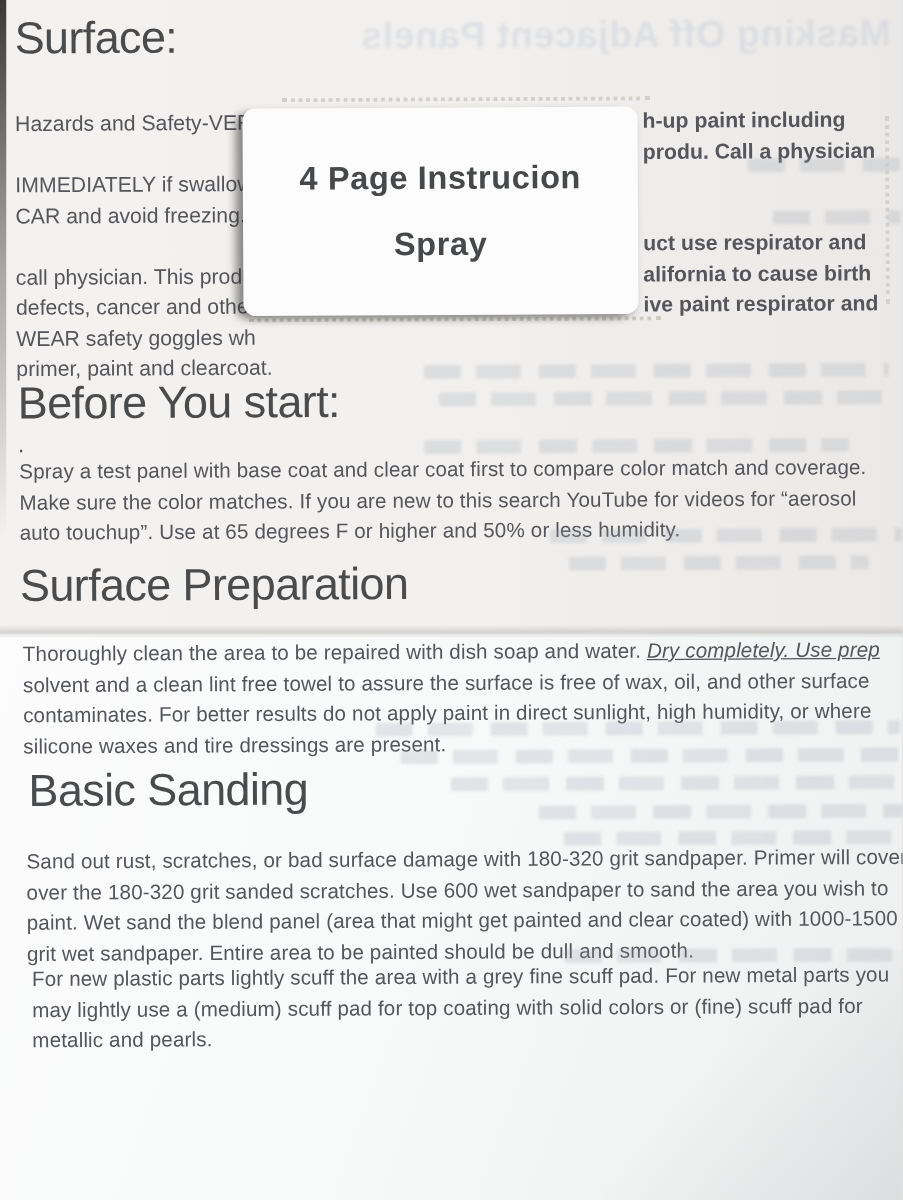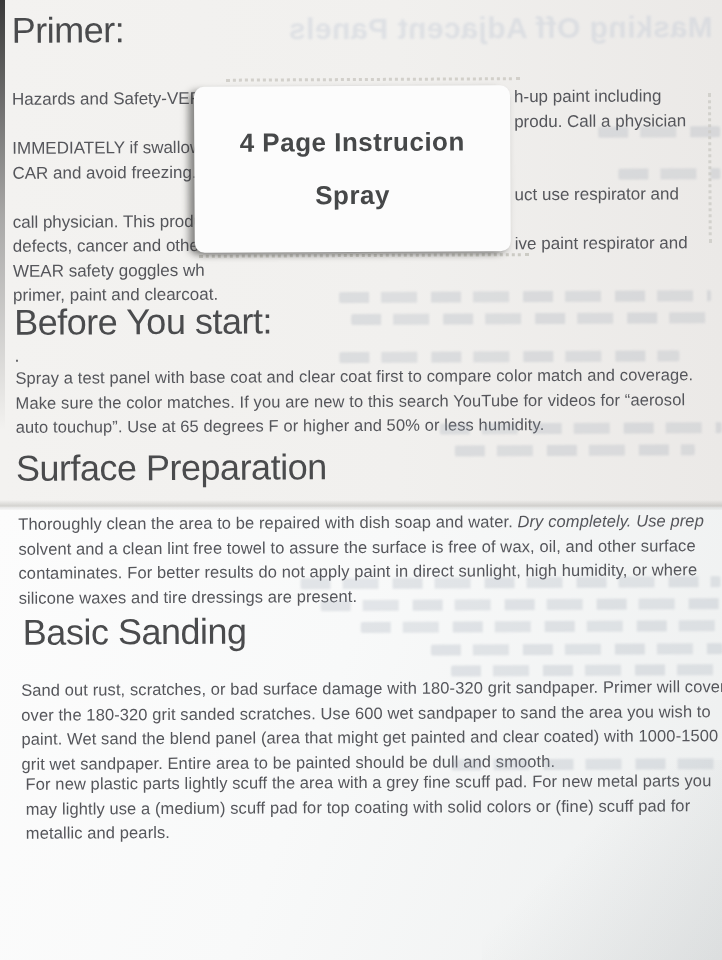--- a/index.html
+++ b/index.html
@@ -43,25 +43,25 @@
   
   .content{position:absolute;inset:0;transform:rotate(-0.3deg);transform-origin:50% 50%;}
   .heading{
     position:absolute;
     font-size:36px;font-weight:400;color:var(--heading_ink);letter-spacing:-0.5px;
   }
   .body-text{
     position:absolute;font-size:16.5px;line-height:24.5px;color:var(--ink);
     white-space:pre-line;letter-spacing:0.1px;
   }
-  .it{font-style:italic;}
+  .it{font-style:italic;text-decoration:underline;}
   
   .warning-body{position:absolute;left:14px;top:86px;width:708px;font-size:17px;line-height:24.5px;}
   .warn-line{position:relative;height:24.5px;white-space:nowrap;}
-  .wl-right{position:absolute;left:502px;top:0;}
+  .wl-right{position:absolute;left:502px;top:0;font-weight:bold;}
   .stray-dot{position:absolute;left:15px;top:344px;font-size:18px;color:var(--ink);}
   
   .sticker{
     position:absolute;left:196px;top:86px;width:316px;height:166px;z-index:6;
     background:var(--sticker_bg);border-radius:10px;
     box-shadow:-7px 3px 7px -1px rgba(48,48,46,.52), 0 4px 7px -3px rgba(60,60,58,.35);
     display:flex;flex-direction:column;align-items:center;justify-content:center;gap:22px;
   }
   .sticker-line{font-size:26px;font-weight:700;color:var(--sticker_ink);letter-spacing:0.5px;}
   .perf{position:absolute;z-index:4;}
@@ -102,28 +102,28 @@
   <div class="gh" style="left:340px;top:352px;width:340px;"></div>
   <div class="gh" style="left:440px;top:424px;width:282px;"></div>
   <div class="gh" style="left:455px;top:446px;width:240px;"></div>
   <div class="gh" style="left:300px;top:578px;width:420px;"></div>
   <div class="gh" style="left:320px;top:600px;width:400px;"></div>
   <div class="gh" style="left:360px;top:622px;width:360px;"></div>
   <div class="gh" style="left:430px;top:645px;width:292px;"></div>
   <div class="gh" style="left:450px;top:666px;width:272px;"></div>
   <div class="gh" style="left:450px;top:760px;width:270px;"></div>
 
-  <div class="heading" style="left:14px;top:8px;">Primer:</div>
+  <div class="heading" style="left:14px;top:8px;">Surface:</div>
   <div class="warning-body">
       <div class="warn-line"><span class="wl-left">Hazards and Safety-VERY</span><span class="wl-right">h-up paint including</span></div>
       <div class="warn-line"><span class="wl-right">produ. Call a physician</span></div>
       <div class="warn-line"><span class="wl-left">IMMEDIATELY if swallow</span></div>
       <div class="warn-line"><span class="wl-left">CAR and avoid freezing.</span></div>
       <div class="warn-line"><span class="wl-right">uct use respirator and</span></div>
-      <div class="warn-line"><span class="wl-left">call physician. This produ</span></div>
+      <div class="warn-line"><span class="wl-left">call physician. This produ</span><span class="wl-right">alifornia to cause birth</span></div>
       <div class="warn-line"><span class="wl-left">defects, cancer and othe</span><span class="wl-right">ive paint respirator and</span></div>
       <div class="warn-line"><span class="wl-left">WEAR safety goggles wh</span></div>
       <div class="warn-line"><span class="wl-left">primer, paint and clearcoat.</span><span class="wl-right"></span></div>
     </div>
 
   <div class="perf perf-top"></div>
   <div class="perf perf-bottom"></div>
   <div class="perf perf-right"></div>
   <div class="sticker">
     <div class="sticker-line">4 Page Instrucion</div>

